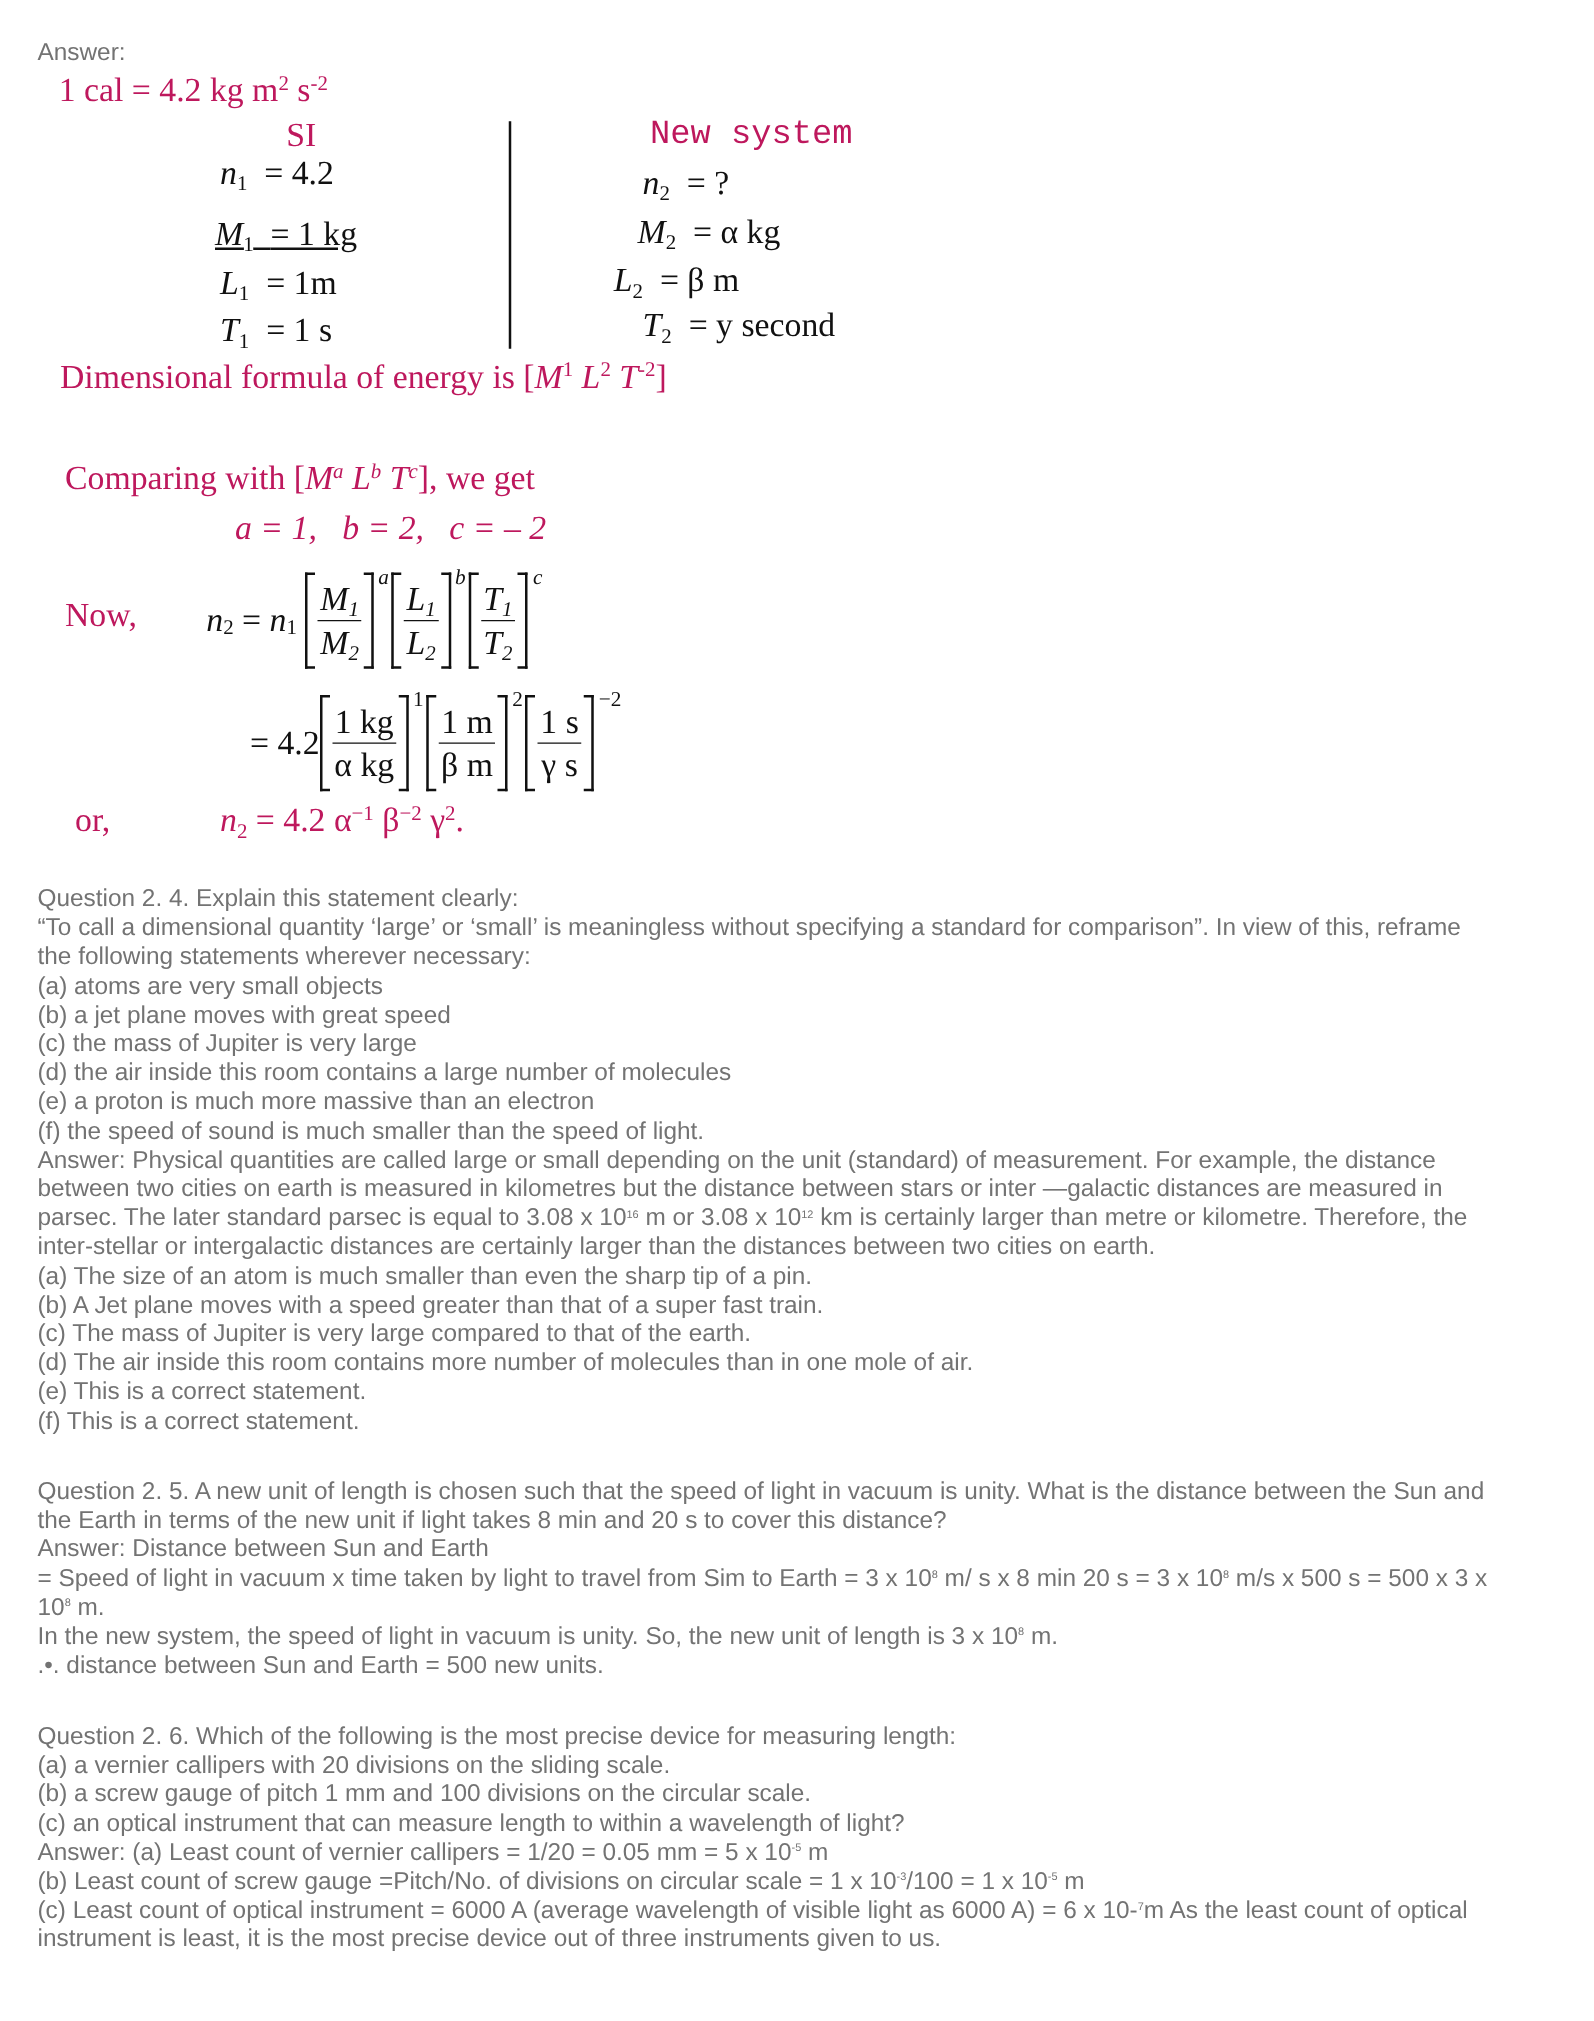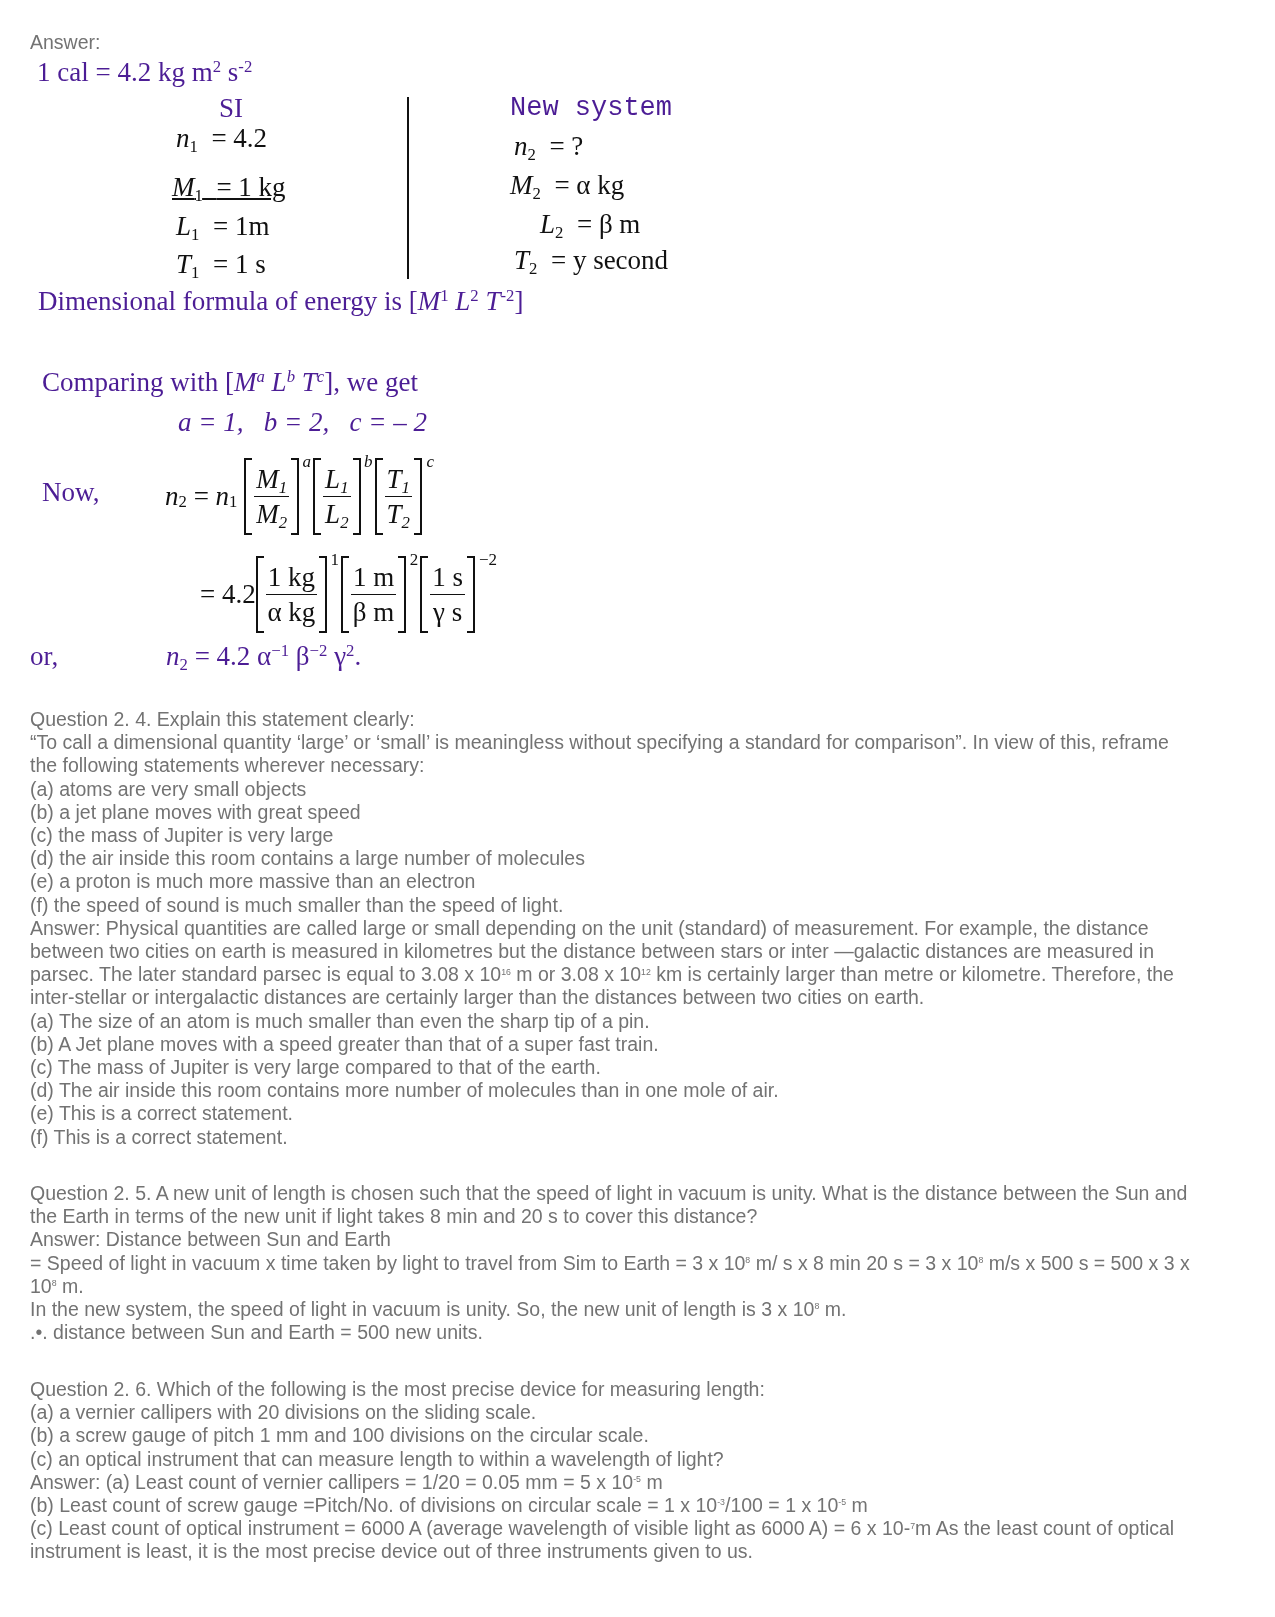--- a/index.html
+++ b/index.html
@@ -1,18 +1,18 @@
 <!DOCTYPE html>
 <html><head>
 <meta charset="utf-8">
 <style>
   html, body { margin: 0; padding: 0; background: #ffffff; }
   body { width: 1275px; height: 1617px; position: relative; overflow: hidden; color: #111; }
   .sans { font-family: "Liberation Sans", sans-serif; font-size: 19.5px; line-height: 23.2px; color: #737373; }
-  .serif { font-family: "Liberation Serif", serif; color: #4c1d95; }
+  .serif { font-family: "Liberation Serif", serif; color: #be185d; margin-left: 10px; }
   .abs { position: absolute; white-space: nowrap; }
   .math { font-size: 27px; }
   .it { font-style: italic; }
   sup, sub { font-size: 62%; line-height: 0; position: relative; }
   sup { vertical-align: baseline; top: -0.55em; }
   sub { vertical-align: baseline; top: 0.3em; }
   .tiny-sup { font-size: 45%; position: relative; top: -0.75em; vertical-align: baseline; line-height: 0; }
   .divider { position: absolute; left: 407px; top: 97px; width: 2px; height: 182px; background: #111; }
   .row { position: absolute; font-family: "Liberation Serif", serif; font-size: 27px; white-space: nowrap; }
   .frac-group { position: absolute; display: flex; align-items: center; font-family: "Liberation Serif", serif; font-size: 27px; }
@@ -47,21 +47,21 @@
 <div>
   <div class="row" style="left:176px; top:123px;"><span class="it">n</span><sub>1</sub>&nbsp; <span>= 4.2</span></div>
   <div class="row" style="left:172px; top:172px;text-decoration:underline;"><span class="it">M</span><sub>1</sub>&nbsp; <span>= 1 kg</span></div>
   <div class="row" style="left:176px; top:211px;"><span class="it">L</span><sub>1</sub>&nbsp; <span>= 1m</span></div>
   <div class="row" style="left:176px; top:249px;"><span class="it">T</span><sub>1</sub>&nbsp; <span>= 1 s</span></div>
 </div>
 
 <div>
   <div class="row" style="left:514px; top:131px;"><span class="it">n</span><sub>2</sub>&nbsp; <span>= ?</span></div>
   <div class="row" style="left:510px; top:170px;"><span class="it">M</span><sub>2</sub>&nbsp; <span>= α kg</span></div>
-  <div class="row" style="left:540px; top:209px;"><span class="it">L</span><sub>2</sub>&nbsp; <span>= β m</span></div>
+  <div class="row" style="left:491px; top:209px;"><span class="it">L</span><sub>2</sub>&nbsp; <span>= β m</span></div>
   <div class="row" style="left:514px; top:245px;"><span class="it">T</span><sub>2</sub>&nbsp; <span>= y second</span></div>
 </div>
 
 <div class="abs serif math" style="left:38px; top:286px;">
   <span>Dimensional formula of energy is [</span><span class="it">M</span><sup>1</sup> <span class="it">L</span><sup>2</sup> <span class="it">T</span><sup>-2</sup><span>]</span>
 </div>
 
 <div class="abs serif math" style="left:42px; top:367px;">
   <span>Comparing with [</span><span class="it">M</span><sup class="it">a</sup> <span class="it">L</span><sup class="it">b</sup> <span class="it">T</span><sup class="it">c</sup><span>], we get</span>
 </div>
@@ -113,21 +113,21 @@
     </span>
   <span class="bracket">
       <span class="frac">
         <span class="num">1 s</span>
         <span class="den">γ s</span>
       </span>
       <span class="exp up" style="right:-22px;">−2</span>
     </span>
 </div>
 
-<div class="abs serif math" style="left:30px; top:641px;">or,</div>
+<div class="abs serif math" style="left:50px; top:641px;">or,</div>
 <div class="abs serif math" style="left:166px; top:641px;">
   <span class="it">n</span><sub>2</sub><span> = 4.2 α</span><sup>−1</sup><span> β</span><sup>−2</sup><span> γ</span><sup>2</sup><span>.</span>
 </div>
 
 <div class="textblock sans" style="top:708px;">
   <span class="line">Question 2. 4. Explain this statement clearly:</span>
   <span class="line">“To call a dimensional quantity ‘large’ or ‘small’ is meaningless without specifying a standard for comparison”. In view of this, reframe</span>
   <span class="line">the following statements wherever necessary:</span>
   <span class="line">(a) atoms are very small objects</span>
   <span class="line">(b) a jet plane moves with great speed</span>

